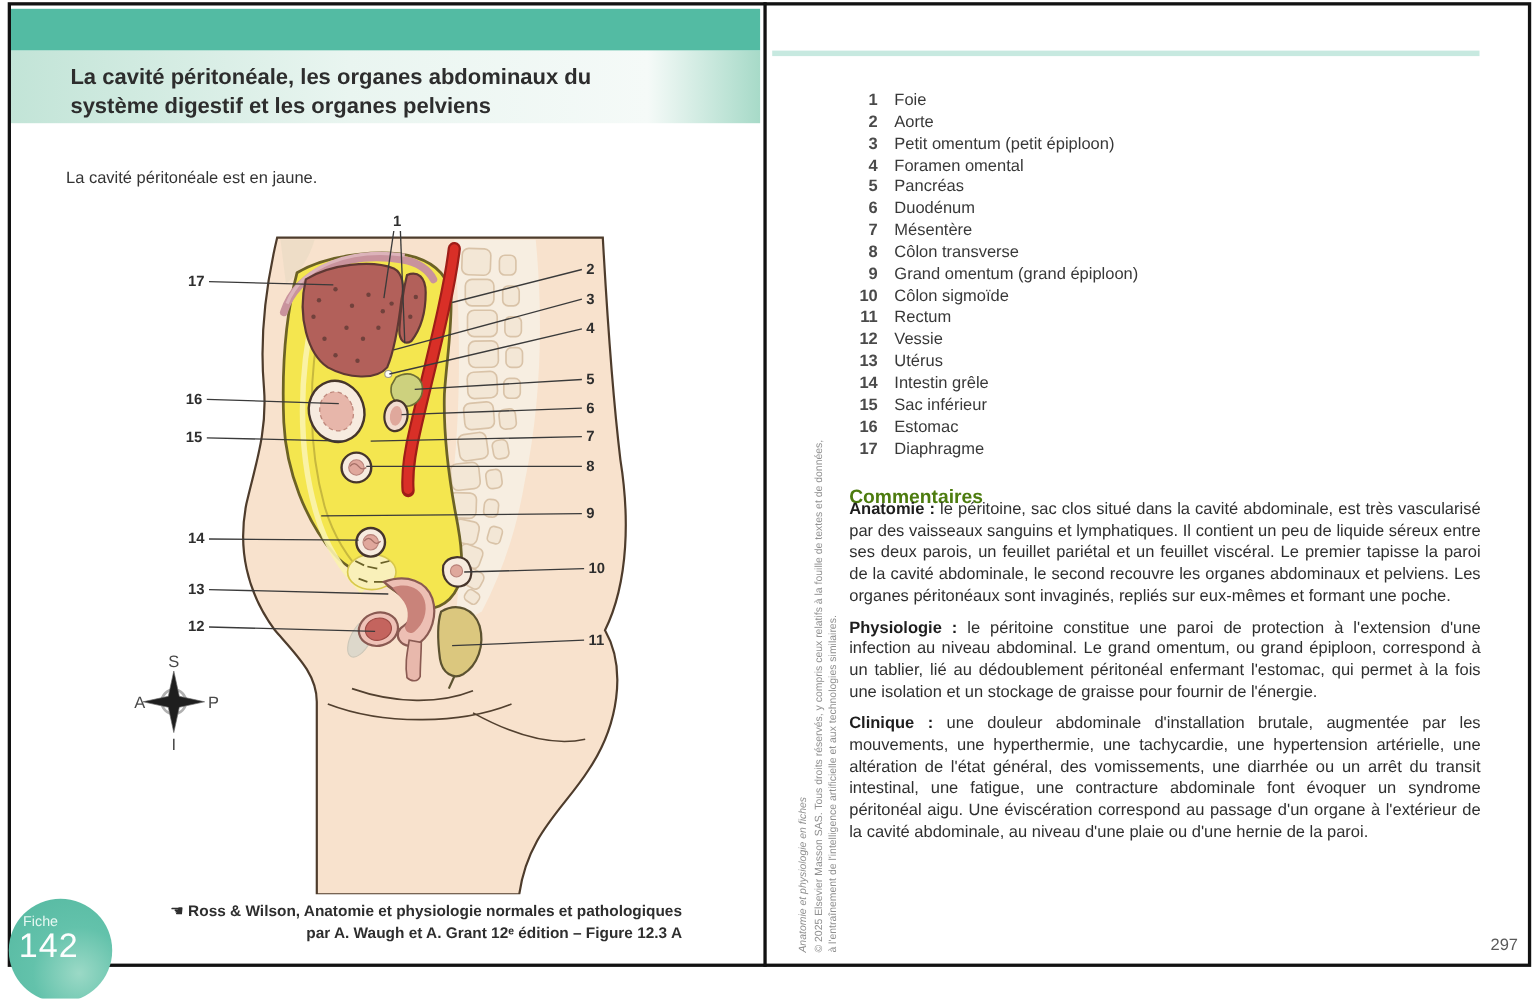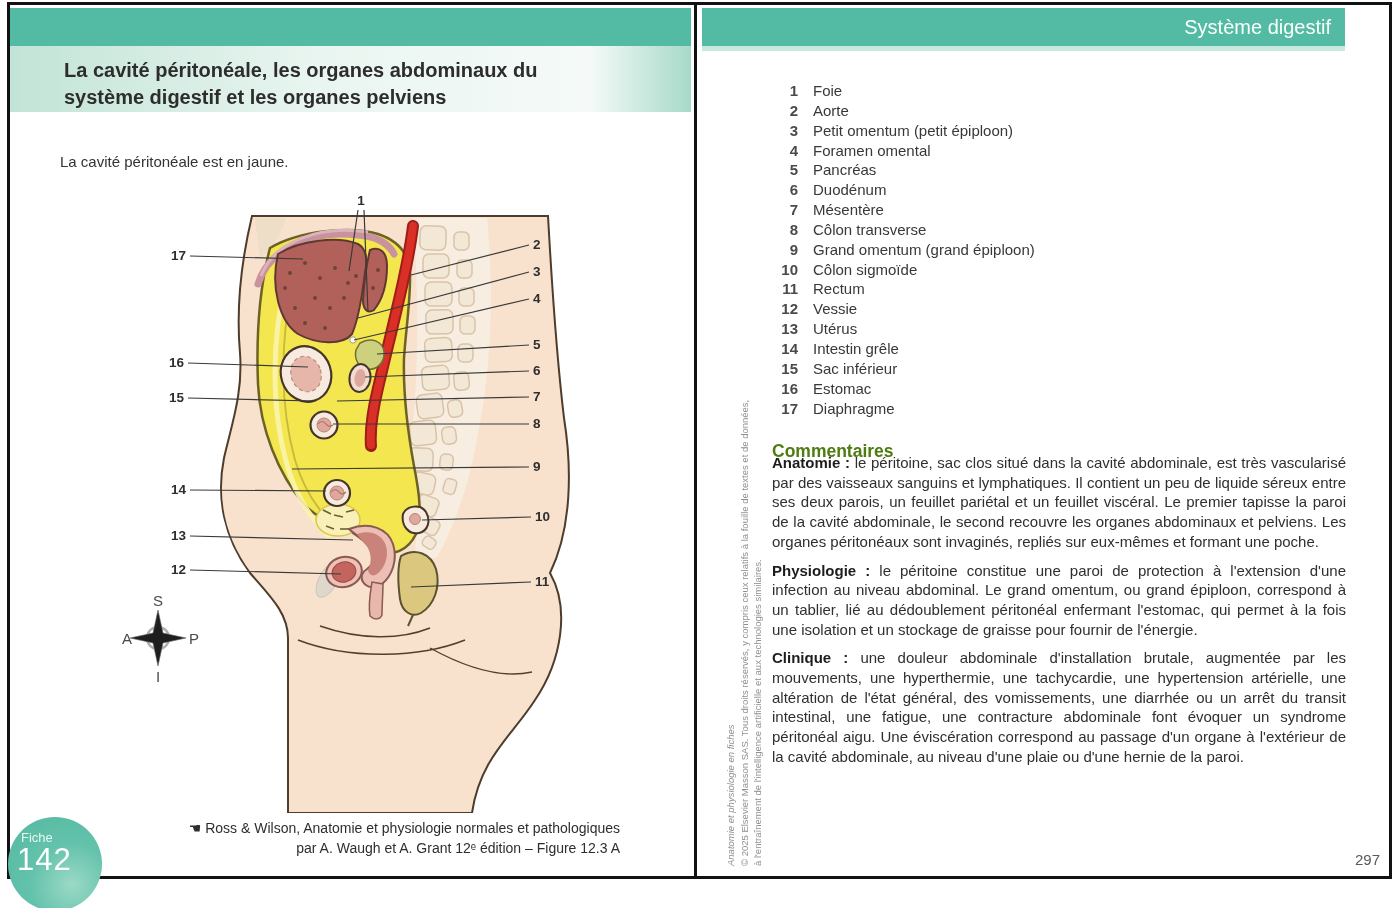--- a/index.html
+++ b/index.html
@@ -15,21 +15,21 @@
   .title-block h1{margin:4px;font-size:20px;line-height:27px;font-weight:bold;color:#2d2d2d;max-width:545px;}
   .caption{position:absolute;left:60px;top:153px;font-size:15px;color:#333;}
   #figure{position:absolute;left:120px;top:188px;}
   .leader{stroke:#3a3a3a;stroke-width:1.2;fill:none;}
   .fig-num{font-size:13.5px;font-weight:600;fill:#2e2e2e;font-family:"Liberation Sans",sans-serif;}
   .compass-letter{font-size:15px;fill:#4a4a4a;font-family:"Liberation Sans",sans-serif;}
   .badge{position:absolute;left:8px;top:817px;width:94px;height:94px;border-radius:50%;z-index:5;
      background:radial-gradient(circle at 68% 72%,#9bd9c6 0%,#63c2ab 45%,#54b8a0 100%);}
   .badge-fiche{position:absolute;left:13px;top:13px;font-size:13px;color:#e7f8f2;}
   .badge-num{position:absolute;left:9px;top:25px;font-size:31px;color:#fdfefe;letter-spacing:1px;}
-  .citation{position:absolute;left:150px;top:818px;width:470px;text-align:right;font-size:14px;line-height:20px;color:#2e2e2e;}
+  .citation{position:absolute;left:150px;top:818px;width:470px;text-align:right;font-size:14px;line-height:20px;color:#2e2e2e;font-weight:bold;}
   
   .bar-right{position:absolute;left:702px;top:8px;width:643px;height:38px;background:#53bba3;box-sizing:border-box;
      padding:8px 14px 0 0;text-align:right;font-size:20px;color:#fcfefd;}
   .bar-right-under{position:absolute;left:702px;top:46px;width:643px;height:5px;background:#a9ddcf;opacity:.65;}
   .organ-list{position:absolute;left:772px;top:81px;font-size:15px;line-height:19.85px;}
   .organ-row{display:flex;}
   .organ-num{width:26px;text-align:right;margin-right:15px;font-weight:600;color:#4a4a4a;}
   .organ-label{color:#383838;}
   .comments-h{position:absolute;left:772px;top:441px;font-size:17.5px;font-weight:bold;color:#4d7c0f;}
   .comments-body{position:absolute;left:772px;top:453px;width:574px;}
@@ -248,23 +248,20 @@
   <div class="badge">
     <div class="badge-fiche">Fiche</div>
     <div class="badge-num">142</div>
   </div>
 
   <div class="citation">
     <div><span>☚</span>&nbsp;<span>Ross &amp; Wilson, Anatomie et physiologie normales et pathologiques</span></div>
     <div>par A. Waugh et A. Grant 12ᵉ édition – Figure 12.3 A</div>
   </div>
 
-  <div class="bar-right">
-    <span>Système digestif</span>
-  </div>
   <div class="bar-right-under"></div>
 
   <div class="organ-list" id="organ-list">
       <div class="organ-row">
         <span class="organ-num">1</span>
         <span class="organ-label">Foie</span>
       </div>
       <div class="organ-row">
         <span class="organ-num">2</span>
         <span class="organ-label">Aorte</span>

